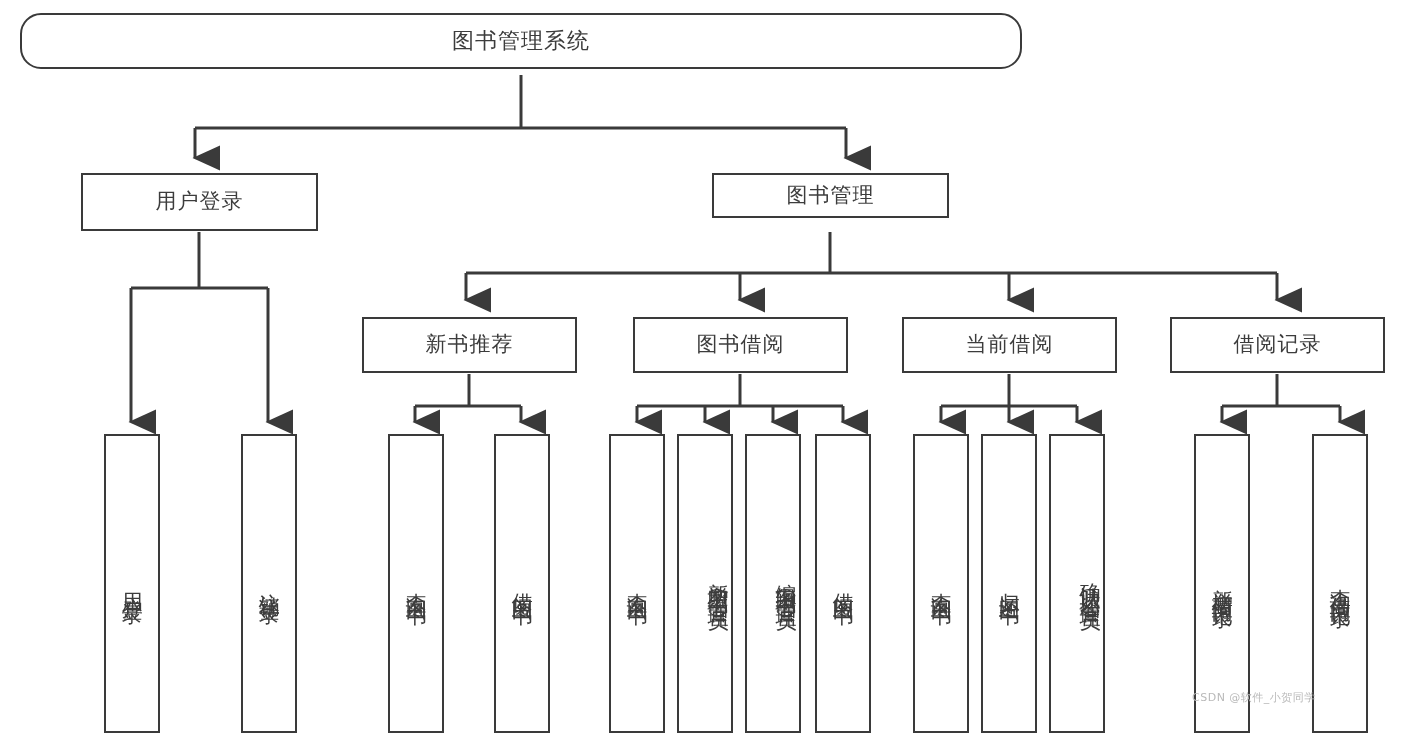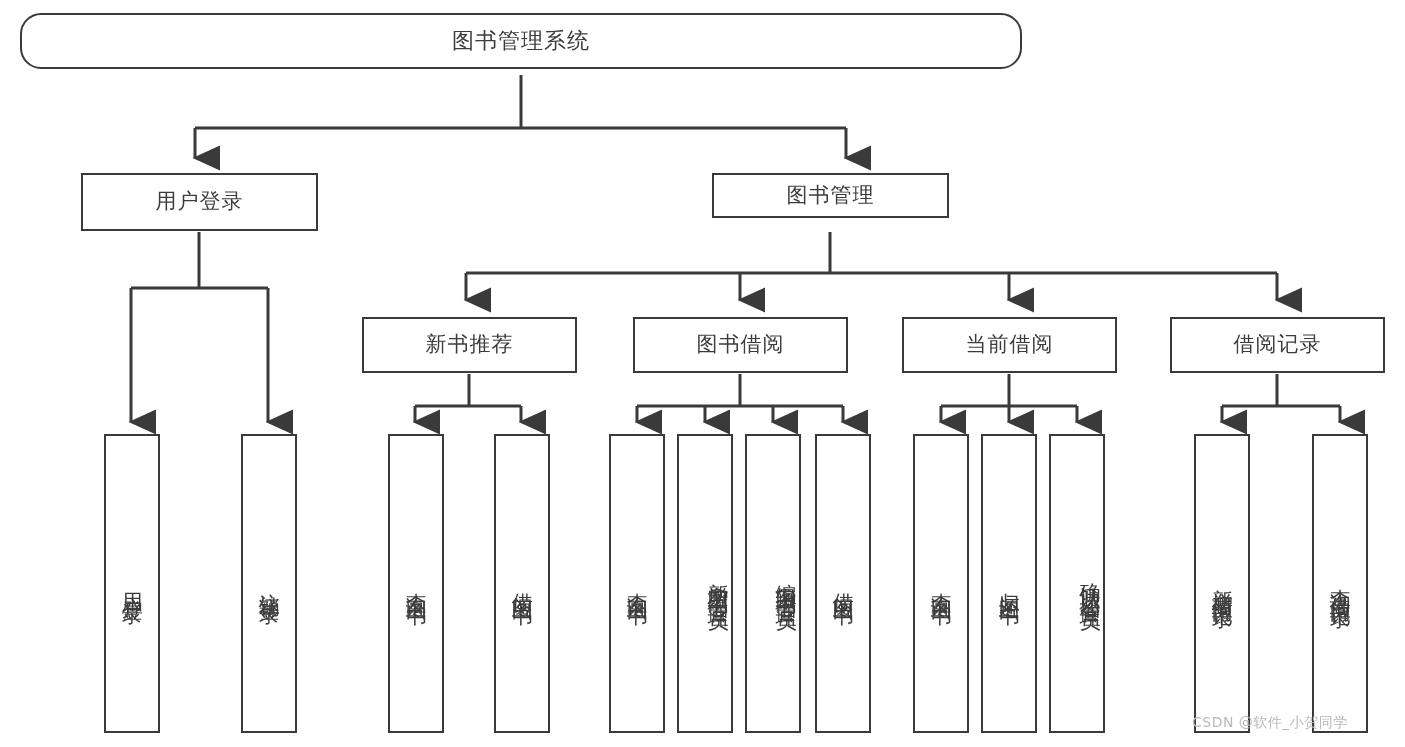--- a/index.html
+++ b/index.html
@@ -53,22 +53,22 @@
     letter-spacing: 4px;
     line-height: 1.25;
     padding: 6px 0;
   }
   .node.vert.top-align {
     align-items: flex-start;
   }
   .watermark {
     position: absolute;
     left: 1192px;
-    top: 714px;
-    font-size: 14px;
+    top: 690px;
+    font-size: 11px;
     color: #b9b9b9;
     letter-spacing: 0.5px;
     white-space: nowrap;
     font-family: "DejaVu Sans", "Liberation Sans", sans-serif;
   }
 </style>
 </head>
 <body>
 
 <div id="canvas">

